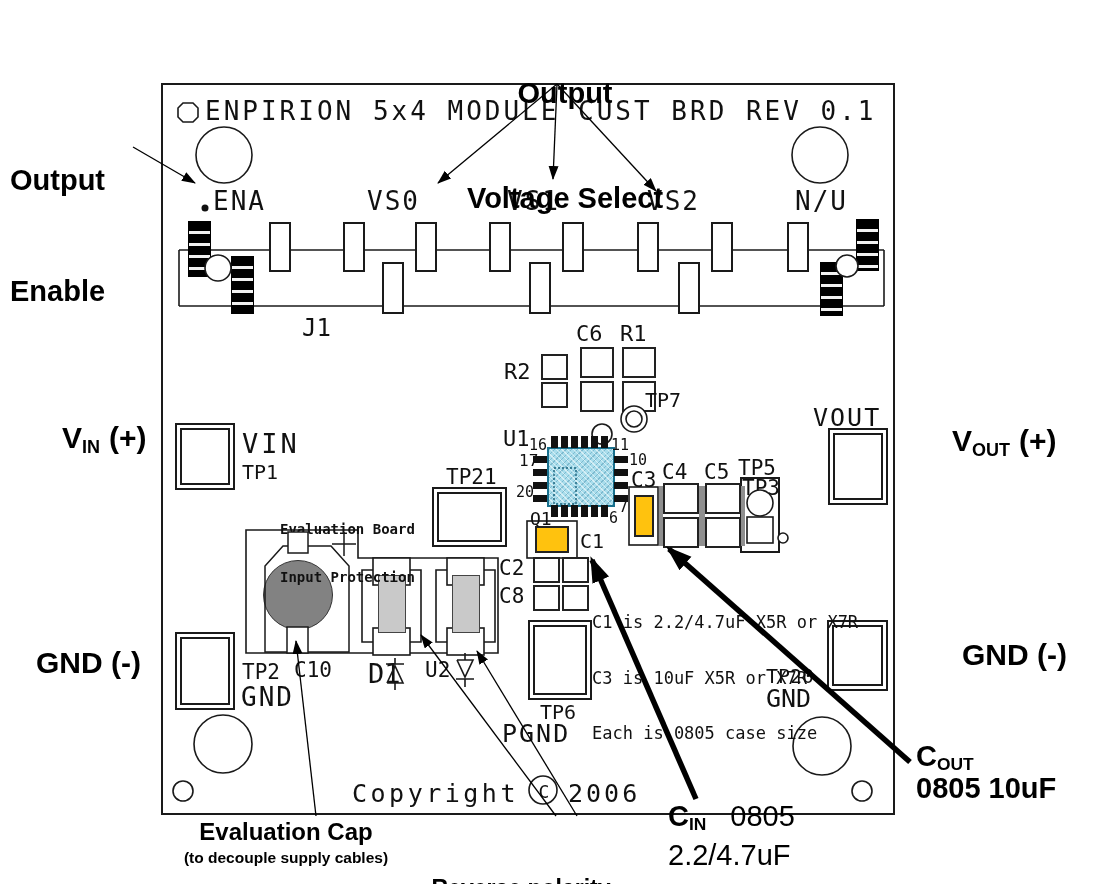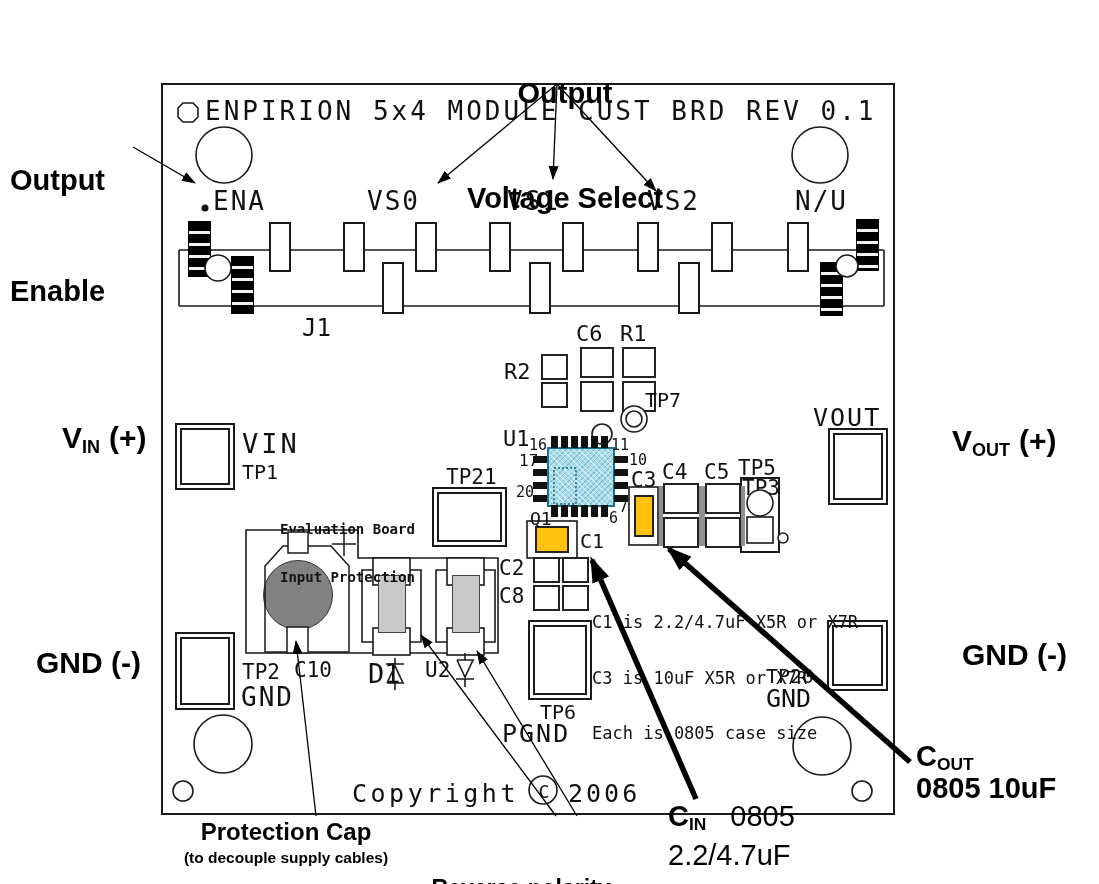--- a/index.html
+++ b/index.html
@@ -187,21 +187,21 @@
     <div>Enable</div>
   </div>
   <div class="txt ann" style="left:62px;top:421px;font-size:30px"><span>V</span><span class="sb">IN</span><span style="margin-left:9px">(+)</span></div>
   <div class="txt ann" style="left:36px;top:646px;font-size:30px">GND (-)</div>
   <div class="txt ann" style="left:952px;top:424px;font-size:30px"><span>V</span><span class="sb">OUT</span><span style="margin-left:9px">(+)</span></div>
   <div class="txt ann" style="left:962px;top:638px;font-size:30px">GND (-)</div>
   <div class="txt ann" style="left:916px;top:740px;font-size:29px"><span>C</span><span class="sb">OUT</span></div>
   <div class="txt ann" style="left:916px;top:772px;font-size:29px">0805 10uF</div>
   <div class="txt ann" style="left:668px;top:800px;font-size:29px"><span>C</span><span class="sb">IN</span><span style="margin-left:24px;font-weight:normal">0805</span></div>
   <div class="txt" style="left:668px;top:839px;font-size:29px;color:#000">2.2/4.7uF</div>
-  <div class="txt ann ctr" style="left:166px;top:818px;width:240px;font-size:24px">Protection Cap</div>
+  <div class="txt ann ctr" style="left:166px;top:818px;width:240px;font-size:24px">Evaluation Cap</div>
   <div class="txt ann ctr" style="left:156px;top:849px;width:260px;font-size:15.5px">(to decouple supply cables)</div>
   <div class="txt ann ctr" style="left:421px;top:821px;width:200px;font-size:23px;line-height:27px">
     <div>Reverse polarity</div>
     
   </div>
 
   <svg class="over" width="1099" height="884" viewBox="0 0 1099 884">
     <defs>
       <marker id="ah-s" markerUnits="userSpaceOnUse" markerWidth="16" markerHeight="12" refX="13" refY="5" orient="auto">
         <path d="M0,0 L14,5 L0,10 Z" fill="#000"></path>

